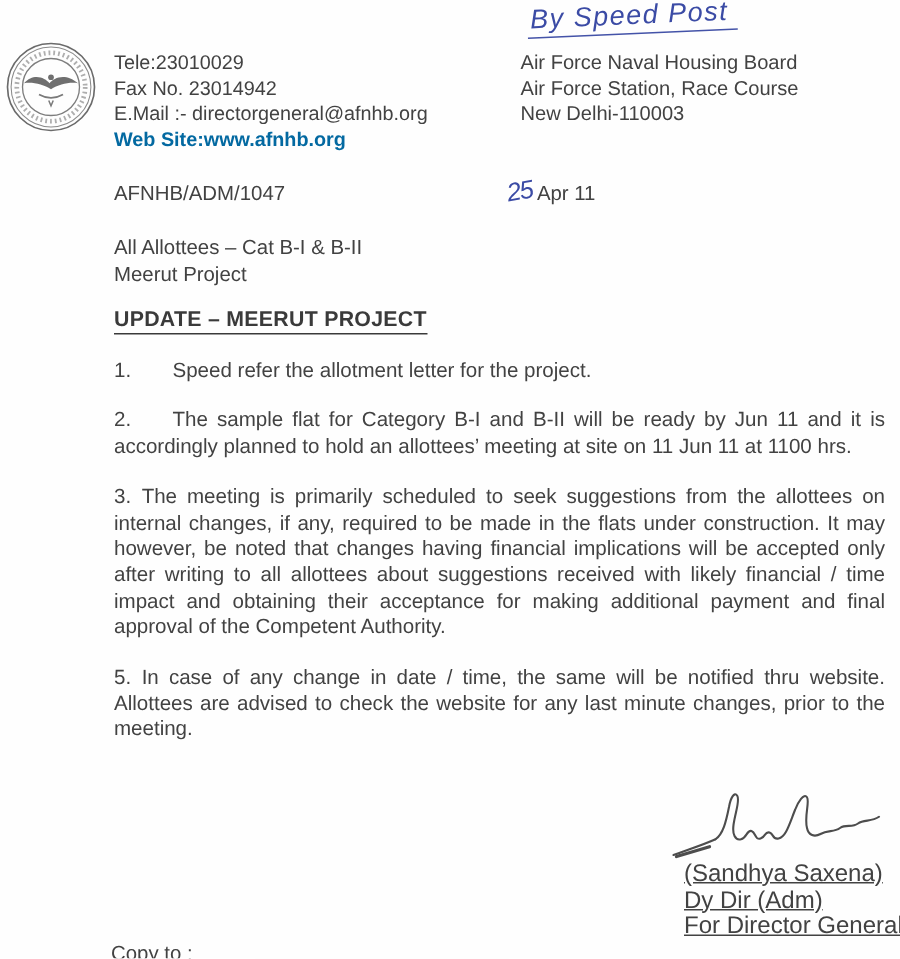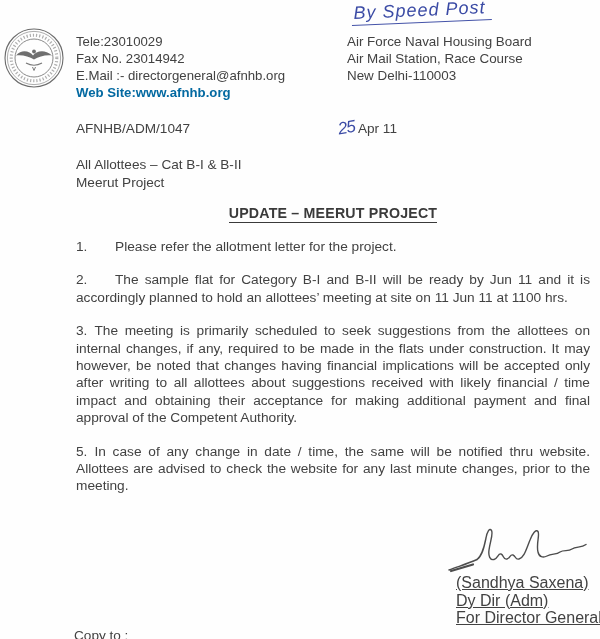--- a/index.html
+++ b/index.html
@@ -25,21 +25,21 @@
   
   .ref{position:absolute;left:76px;top:121px;font-size:13.6px;text-align:right;}
   .date{position:absolute;left:338px;top:118px;font-size:13.6px;white-space:nowrap;}
   .date .day{
     color:#3b4ba5;font-style:italic;font-size:17px;letter-spacing:-1px;
     display:inline-block;transform:rotate(-10deg);margin-right:3px;
   }
 
   .addressee{position:absolute;left:76px;top:156px;font-size:13.6px;line-height:17.5px;white-space:nowrap;}
 
-  .subject{position:absolute;left:76px;top:204px;width:514px;text-align:center;}
+  .subject{position:absolute;left:76px;top:204px;width:514px;}
   .subject span{
     font-weight:bold;font-size:14.2px;color:#3a3a3a;letter-spacing:0.2px;
     border-bottom:1.6px solid #3a3a3a;padding-bottom:1px;
   }
 
   
   .body{position:absolute;left:76px;top:238px;width:514px;font-size:13.7px;line-height:17.4px;text-align:justify;}
   .para{margin:0 0 16px 0;}
   .num-tab{display:inline-block;width:39px;}
   .num-gap{display:inline-block;margin-right:7px;}
@@ -69,40 +69,40 @@
     <div>Tele:23010029</div>
     <div>Fax No. 23014942</div>
     <div><span>E.Mail :- </span><span class="email">directorgeneral@afnhb.org</span></div>
     <div class="website">Web Site:www.afnhb.org</div>
   </div>
 
   <div class="speed-post">By Speed Post</div>
 
   <div class="address">
     <div>Air Force Naval Housing Board</div>
-    <div>Air Mail Station, Race Course</div>
+    <div>Air Force Station, Race Course</div>
     <div>New Delhi-110003</div>
   </div>
 
   <div class="ref">AFNHB/ADM/1047</div>
   <div class="date">
     <span class="day">25</span><span>Apr 11</span>
   </div>
 
   <div class="addressee">
     <div>All Allottees – Cat B-I &amp; B-II</div>
     <div>Meerut Project</div>
   </div>
 
   <div class="subject">
     <span>UPDATE – MEERUT PROJECT</span>
   </div>
 
   <div class="body">
-    <p class="para"><span class="num-tab">1.</span><span>Please refer the allotment letter for the project.</span></p>
+    <p class="para"><span class="num-tab">1.</span><span>Speed refer the allotment letter for the project.</span></p>
     <p class="para"><span class="num-tab">2.</span><span>The sample flat for Category B-I and B-II will be ready by Jun 11 and it is accordingly planned to hold an allottees’ meeting at site on 11 Jun 11 at 1100 hrs.</span></p>
     <p class="para"><span class="num-gap">3.</span><span>The meeting is primarily scheduled to seek suggestions from the allottees on internal changes, if any, required to be made in the flats under construction.  It may however, be noted that  changes having financial implications will be accepted only after writing to all allottees about suggestions received with likely financial / time impact and obtaining their acceptance for making additional payment and final approval of the Competent Authority.</span></p>
     <p class="para"><span class="num-gap">5.</span><span>In case of any change in date / time, the same will be notified thru website.  Allottees are advised to check the website for any last minute changes, prior to the  meeting.</span></p>
   </div>
 
   <svg class="sig-img" width="144" height="52" viewBox="0 0 144 52">
     <g fill="none" stroke="#4d4d4d" stroke-width="1.4" stroke-linecap="round">
       <path d="M3,48 C12,44.5 21,42 31,37.5"></path>
       <path d="M5,49 L27,42.5" stroke-width="2.2"></path>
       <path d="M31,37.5 C36,34 38,26 40,16 C41,10 43.5,5.5 45.5,8.5 C47.5,11.5 44,20 43,28 C42.2,34 44,38.5 48,37.5 C52,36.5 52,31 55,32 C58,33 57,38 61,37 C64.2,36.2 64,32 67,33 C70,34 69,38 73,37 C78,35.8 80,28 84,18 C86,12.5 90,6.5 92,9.5 C94,12.5 90,22 92,30 C93,35 97,36.2 101,34 C106,31.2 110,33 114,30 C118,27.2 122,30 126,27 C130,24.2 135,26 140,22.5"></path>

